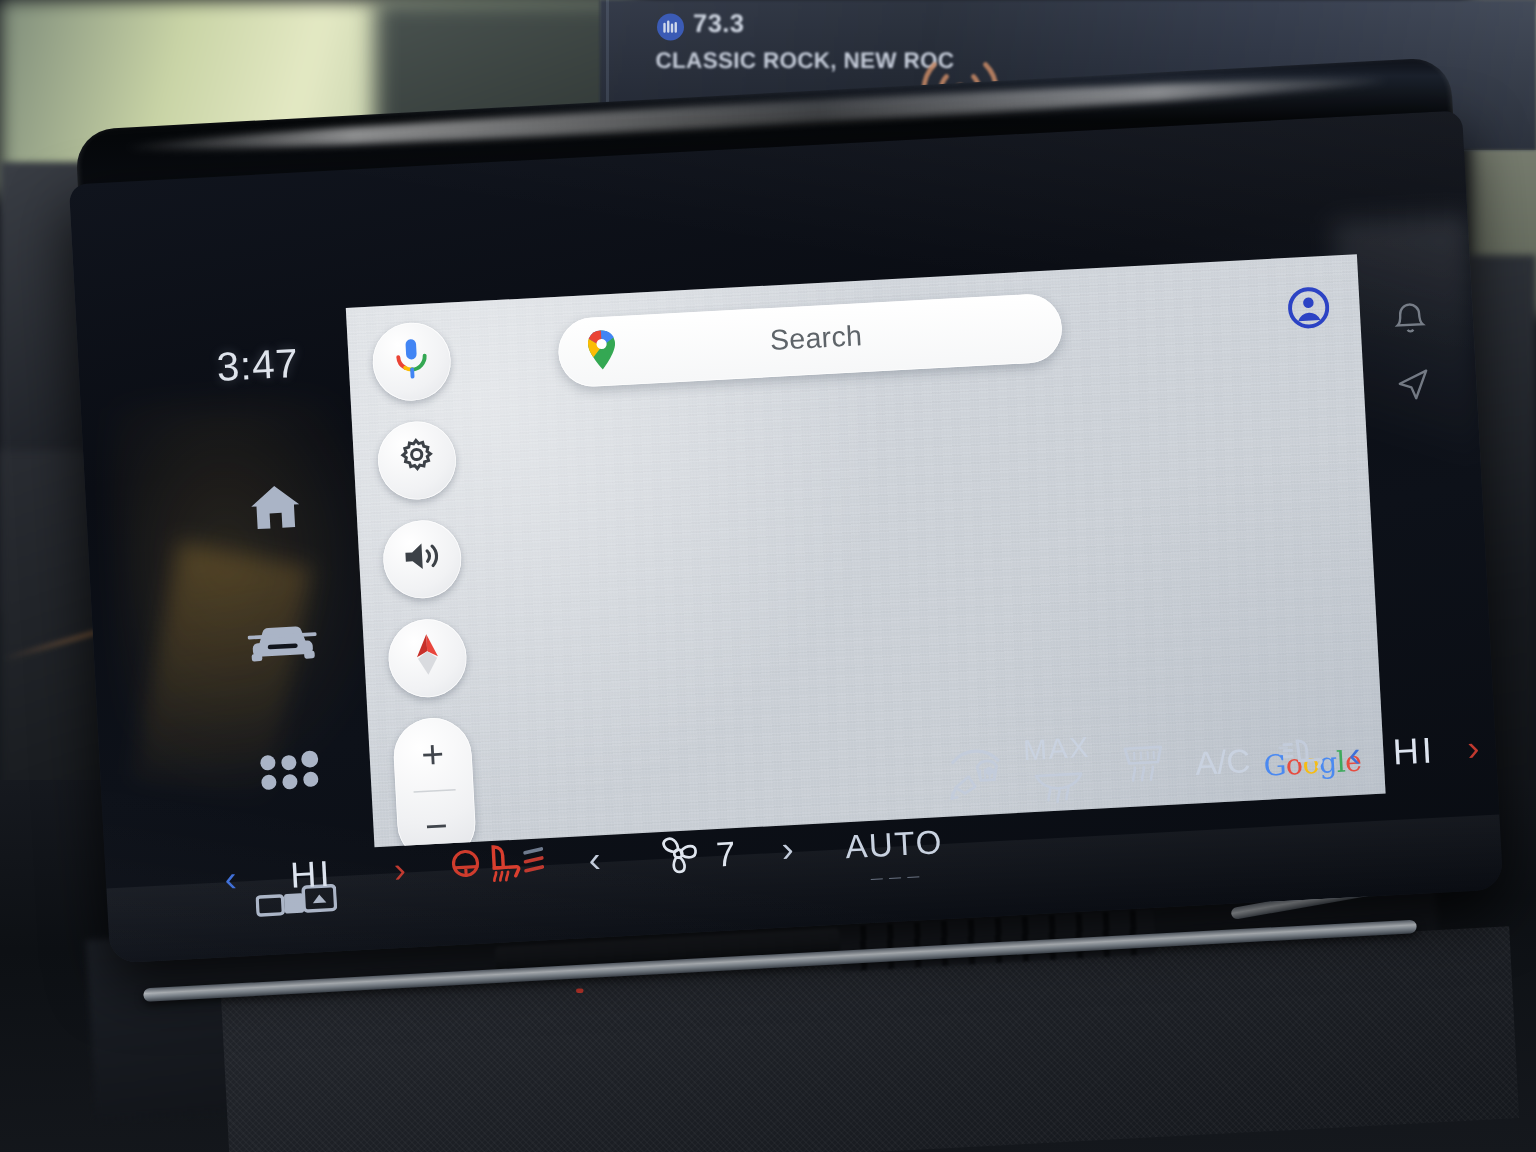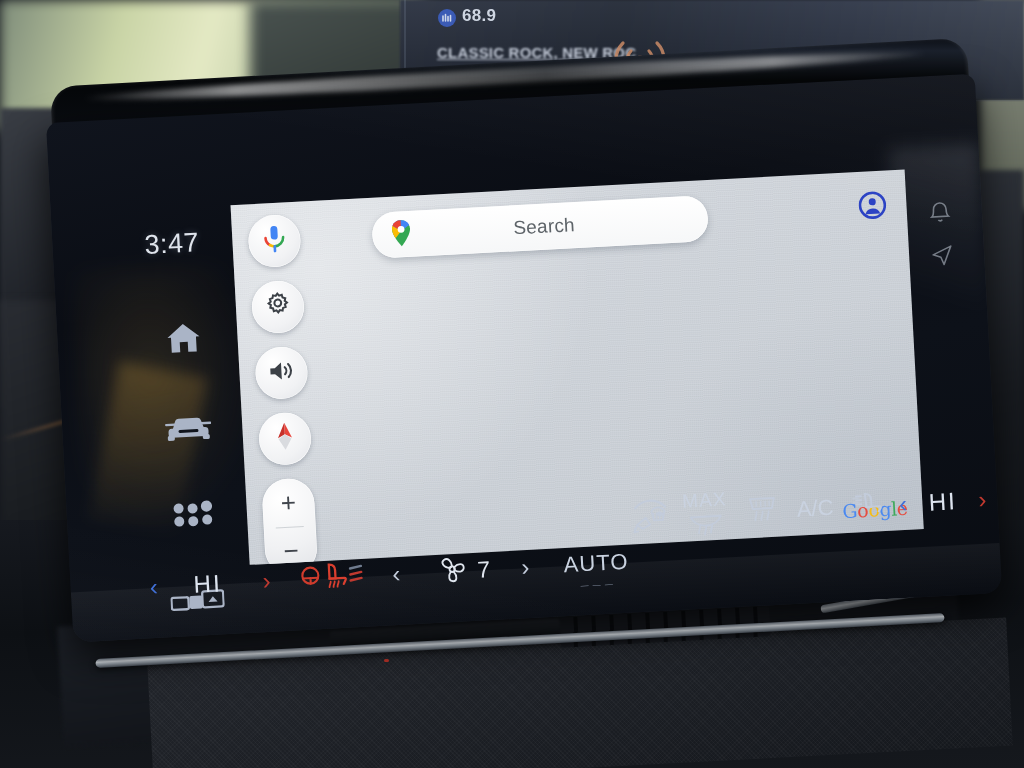--- a/index.html
+++ b/index.html
@@ -266,22 +266,22 @@
     background:linear-gradient(192deg, rgba(255,255,255,.05) 0%, rgba(255,255,255,0) 22%, rgba(255,255,255,0) 78%, rgba(255,255,255,.03) 100%);
     pointer-events:none;
   }
 
   
   .cl-freq {
     position:absolute; left:462px; top:6px; color:#cfd6e2; font-size:17px; font-weight:700;
     filter:blur(.7px); letter-spacing:.3px;
   }
   .cl-station {
-    position:absolute; left:437px; top:44px; color:#c3cad7; font-size:15px; font-weight:700;
-    filter:blur(.8px); letter-spacing:.2px;text-decoration:underline;
+    position:absolute; left:437px; top:32px; color:#c3cad7; font-size:15px; font-weight:700;
+    filter:blur(.8px); letter-spacing:.2px;
   }
   .cl-radioicon { position:absolute; left:437px; top:8px; filter:blur(.5px); }
   .cl-wave { position:absolute; left:614px; top:36px; filter:blur(.6px); opacity:.85; }
   .cl-divider { position:absolute; left:404px; top:0; width:2px; height:100px; background:rgba(150,165,190,.18); }
 </style>
 </head>
 <body>
 
 <div id="scene">
   <div class="bg-window"></div>
@@ -291,21 +291,21 @@
   <div class="bg-cluster"></div>
   <div class="bg-clusterglass"></div>
   <div class="cl-divider"></div>
 
   <div class="cl-radioicon">
     <svg width="20" height="20" viewBox="0 0 20 20">
       <circle cx="10" cy="10" r="9" fill="#3b5bb5"></circle>
       <path d="M6 13V8M8.5 13V6.5M11 13V8.5M13.5 13V7.5" stroke="#cfd8ea" stroke-width="1.6" stroke-linecap="round"></path>
     </svg>
   </div>
-  <div class="cl-freq">68.9</div>
+  <div class="cl-freq">73.3</div>
   <div class="cl-station">CLASSIC ROCK, NEW ROC</div>
   <div class="cl-wave">
     <svg width="52" height="46" viewBox="0 0 52 46">
       <circle cx="26" cy="24" r="4.5" fill="#c98a66"></circle>
       <path d="M26 24 L26 43" stroke="#c98a66" stroke-width="3.4" stroke-linecap="round"></path>
       <path d="M17 15a13 13 0 0 0 0 18M35 15a13 13 0 0 1 0 18" stroke="#c98a66" stroke-width="3.2" fill="none" stroke-linecap="round"></path>
       <path d="M9 7a24 24 0 0 0 0 34M43 7a24 24 0 0 1 0 34" stroke="#c98a66" stroke-width="3.2" fill="none" stroke-linecap="round"></path>
     </svg>
   </div>
 

